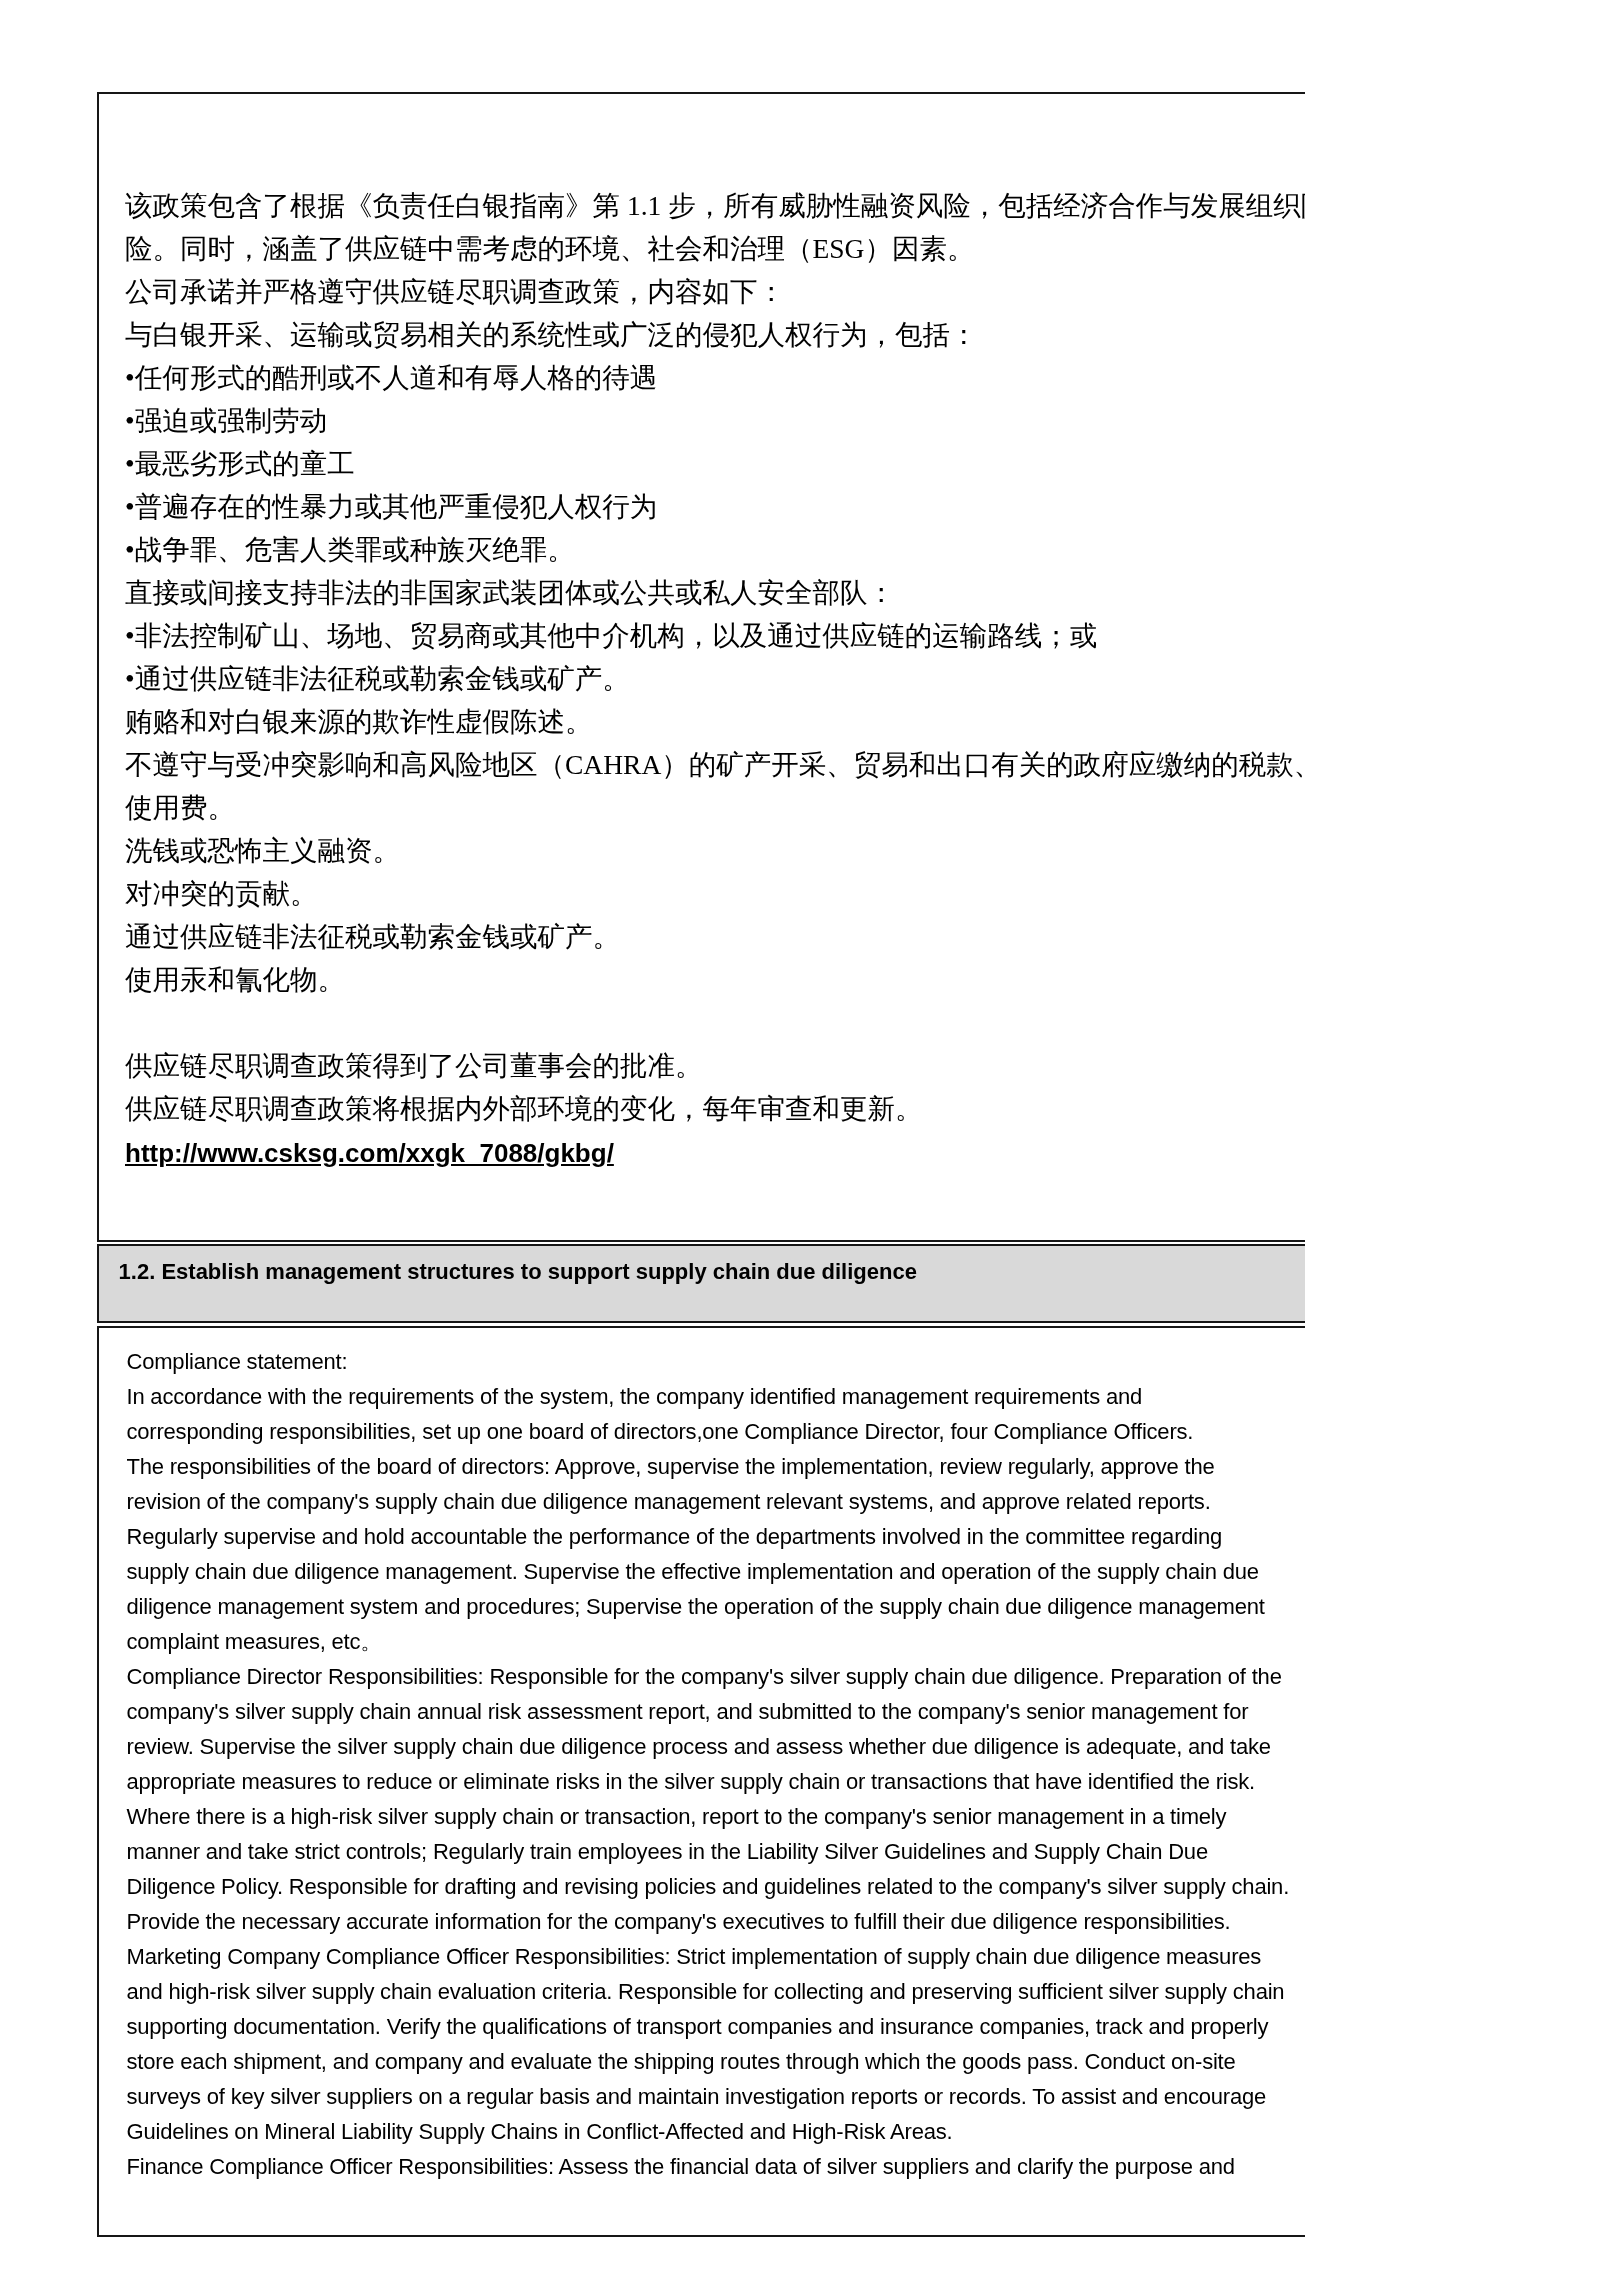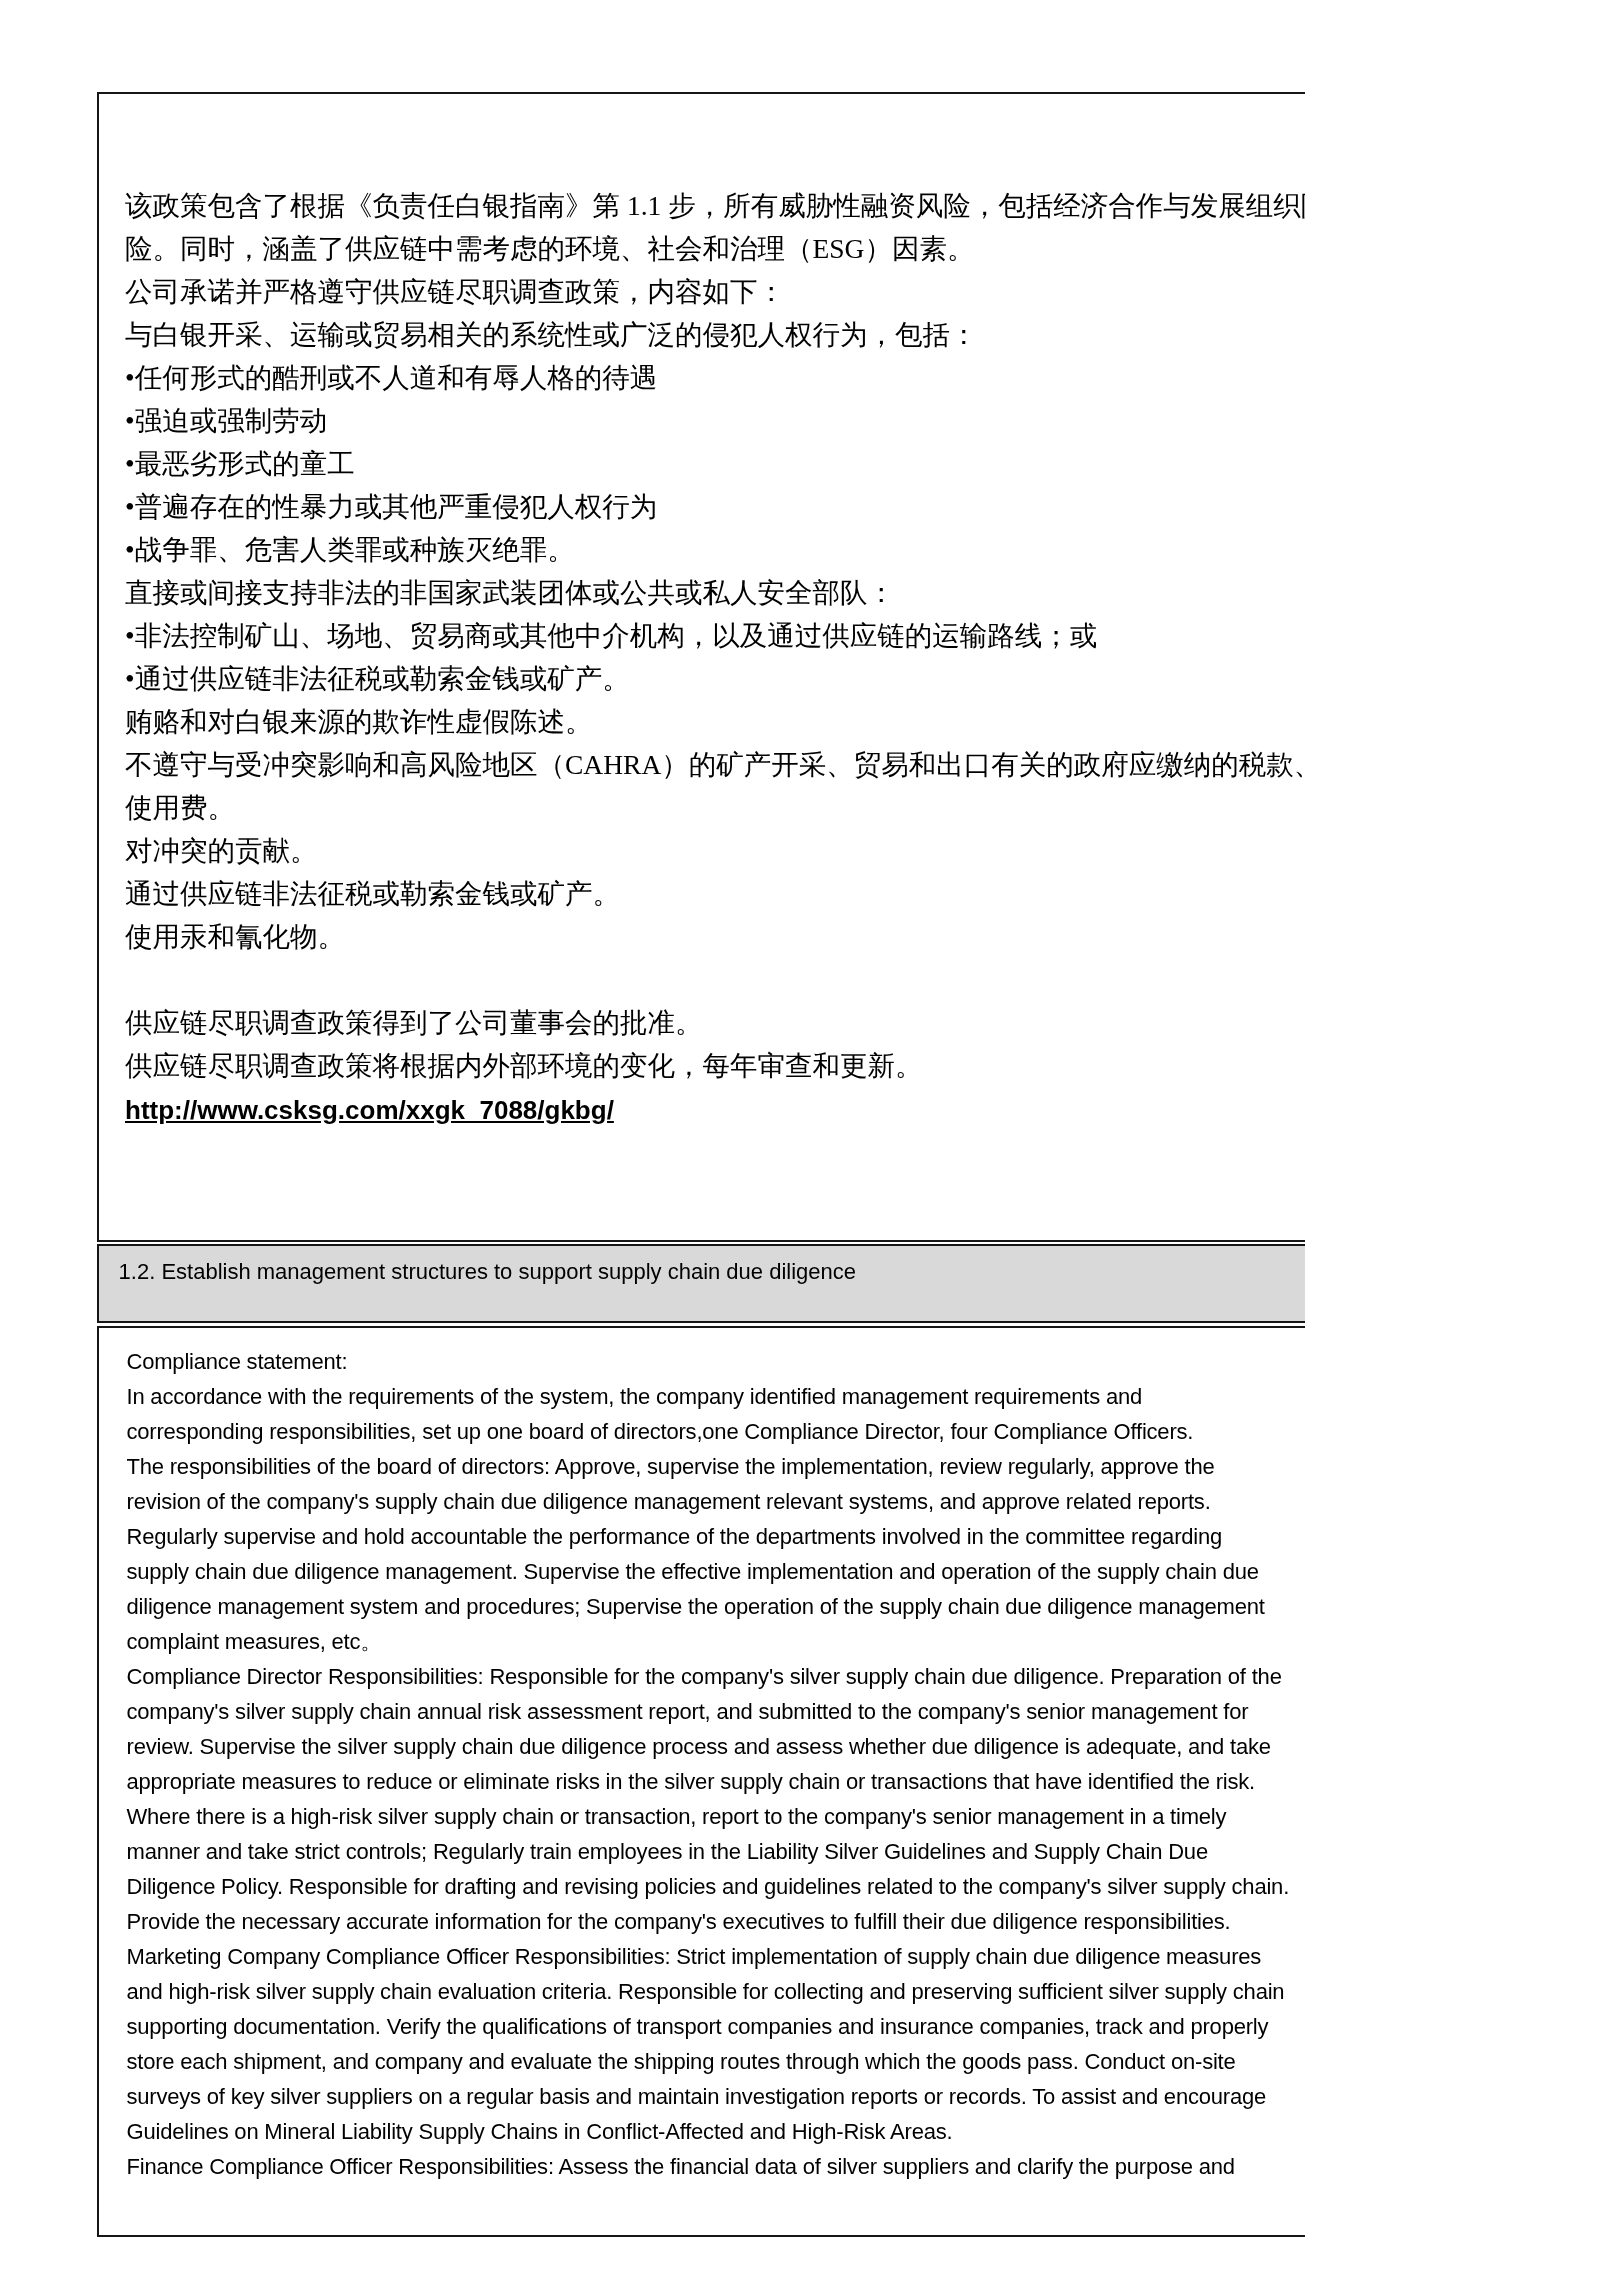--- a/index.html
+++ b/index.html
@@ -45,21 +45,21 @@
     display:inline-block;
     text-align:center;
   }
   
   .box-header{
     top:1244px;
     height:79px;
     background:var(--header_bg,#d9d9d9);
     padding:10.5px 13px 0 19.6px;
     font-family:"Liberation Sans", sans-serif;
-    font-weight:normal;
+    font-weight:bold;
     font-size:22px;
     line-height:29px;
   }
   
   .box-compliance{
     top:1326px;
     height:911px;
     padding:15.7px 13px 0 27.5px;
     font-family:"Liberation Sans", sans-serif;
     font-size:22px;
@@ -87,20 +87,21 @@
         <div class="cn-line">•强迫或强制劳动</div>
         <div class="cn-line">•最恶劣形式的童工</div>
         <div class="cn-line">•普遍存在的性暴力或其他严重侵犯人权行为</div>
         <div class="cn-line">•战争罪、危害人类罪或种族灭绝罪。</div>
         <div class="cn-line">直接或间接支持非法的非国家武装团体或公共或私人安全部队：</div>
         <div class="cn-line">•非法控制矿山、场地、贸易商或其他中介机构，以及通过供应链的运输路线；或</div>
         <div class="cn-line">•通过供应链非法征税或勒索金钱或矿产。</div>
         <div class="cn-line">贿赂和对白银来源的欺诈性虚假陈述。</div>
         <div class="cn-line">不遵守与受冲突影响和高风险地区（CAHRA）的矿产开采、贸易和出口有关的政府应缴纳的税款、费用和特许权</div>
         <div class="cn-line">使用费。</div>
+        <div class="cn-line">洗钱或恐怖主义融资。</div>
         <div class="cn-line">对冲突的贡献。</div>
         <div class="cn-line">通过供应链非法征税或勒索金钱或矿产。</div>
         <div class="cn-line">使用汞和氰化物。</div>
         <div class="cn-line"></div>
         <div class="cn-line">供应链尽职调查政策得到了公司董事会的批准。</div>
         <div class="cn-line">供应链尽职调查政策将根据内外部环境的变化，每年审查和更新。</div>
       </div>
     <span class="url-line">http://www.csksg.com/xxgk_7088/gkbg/</span>
   </div>
 

